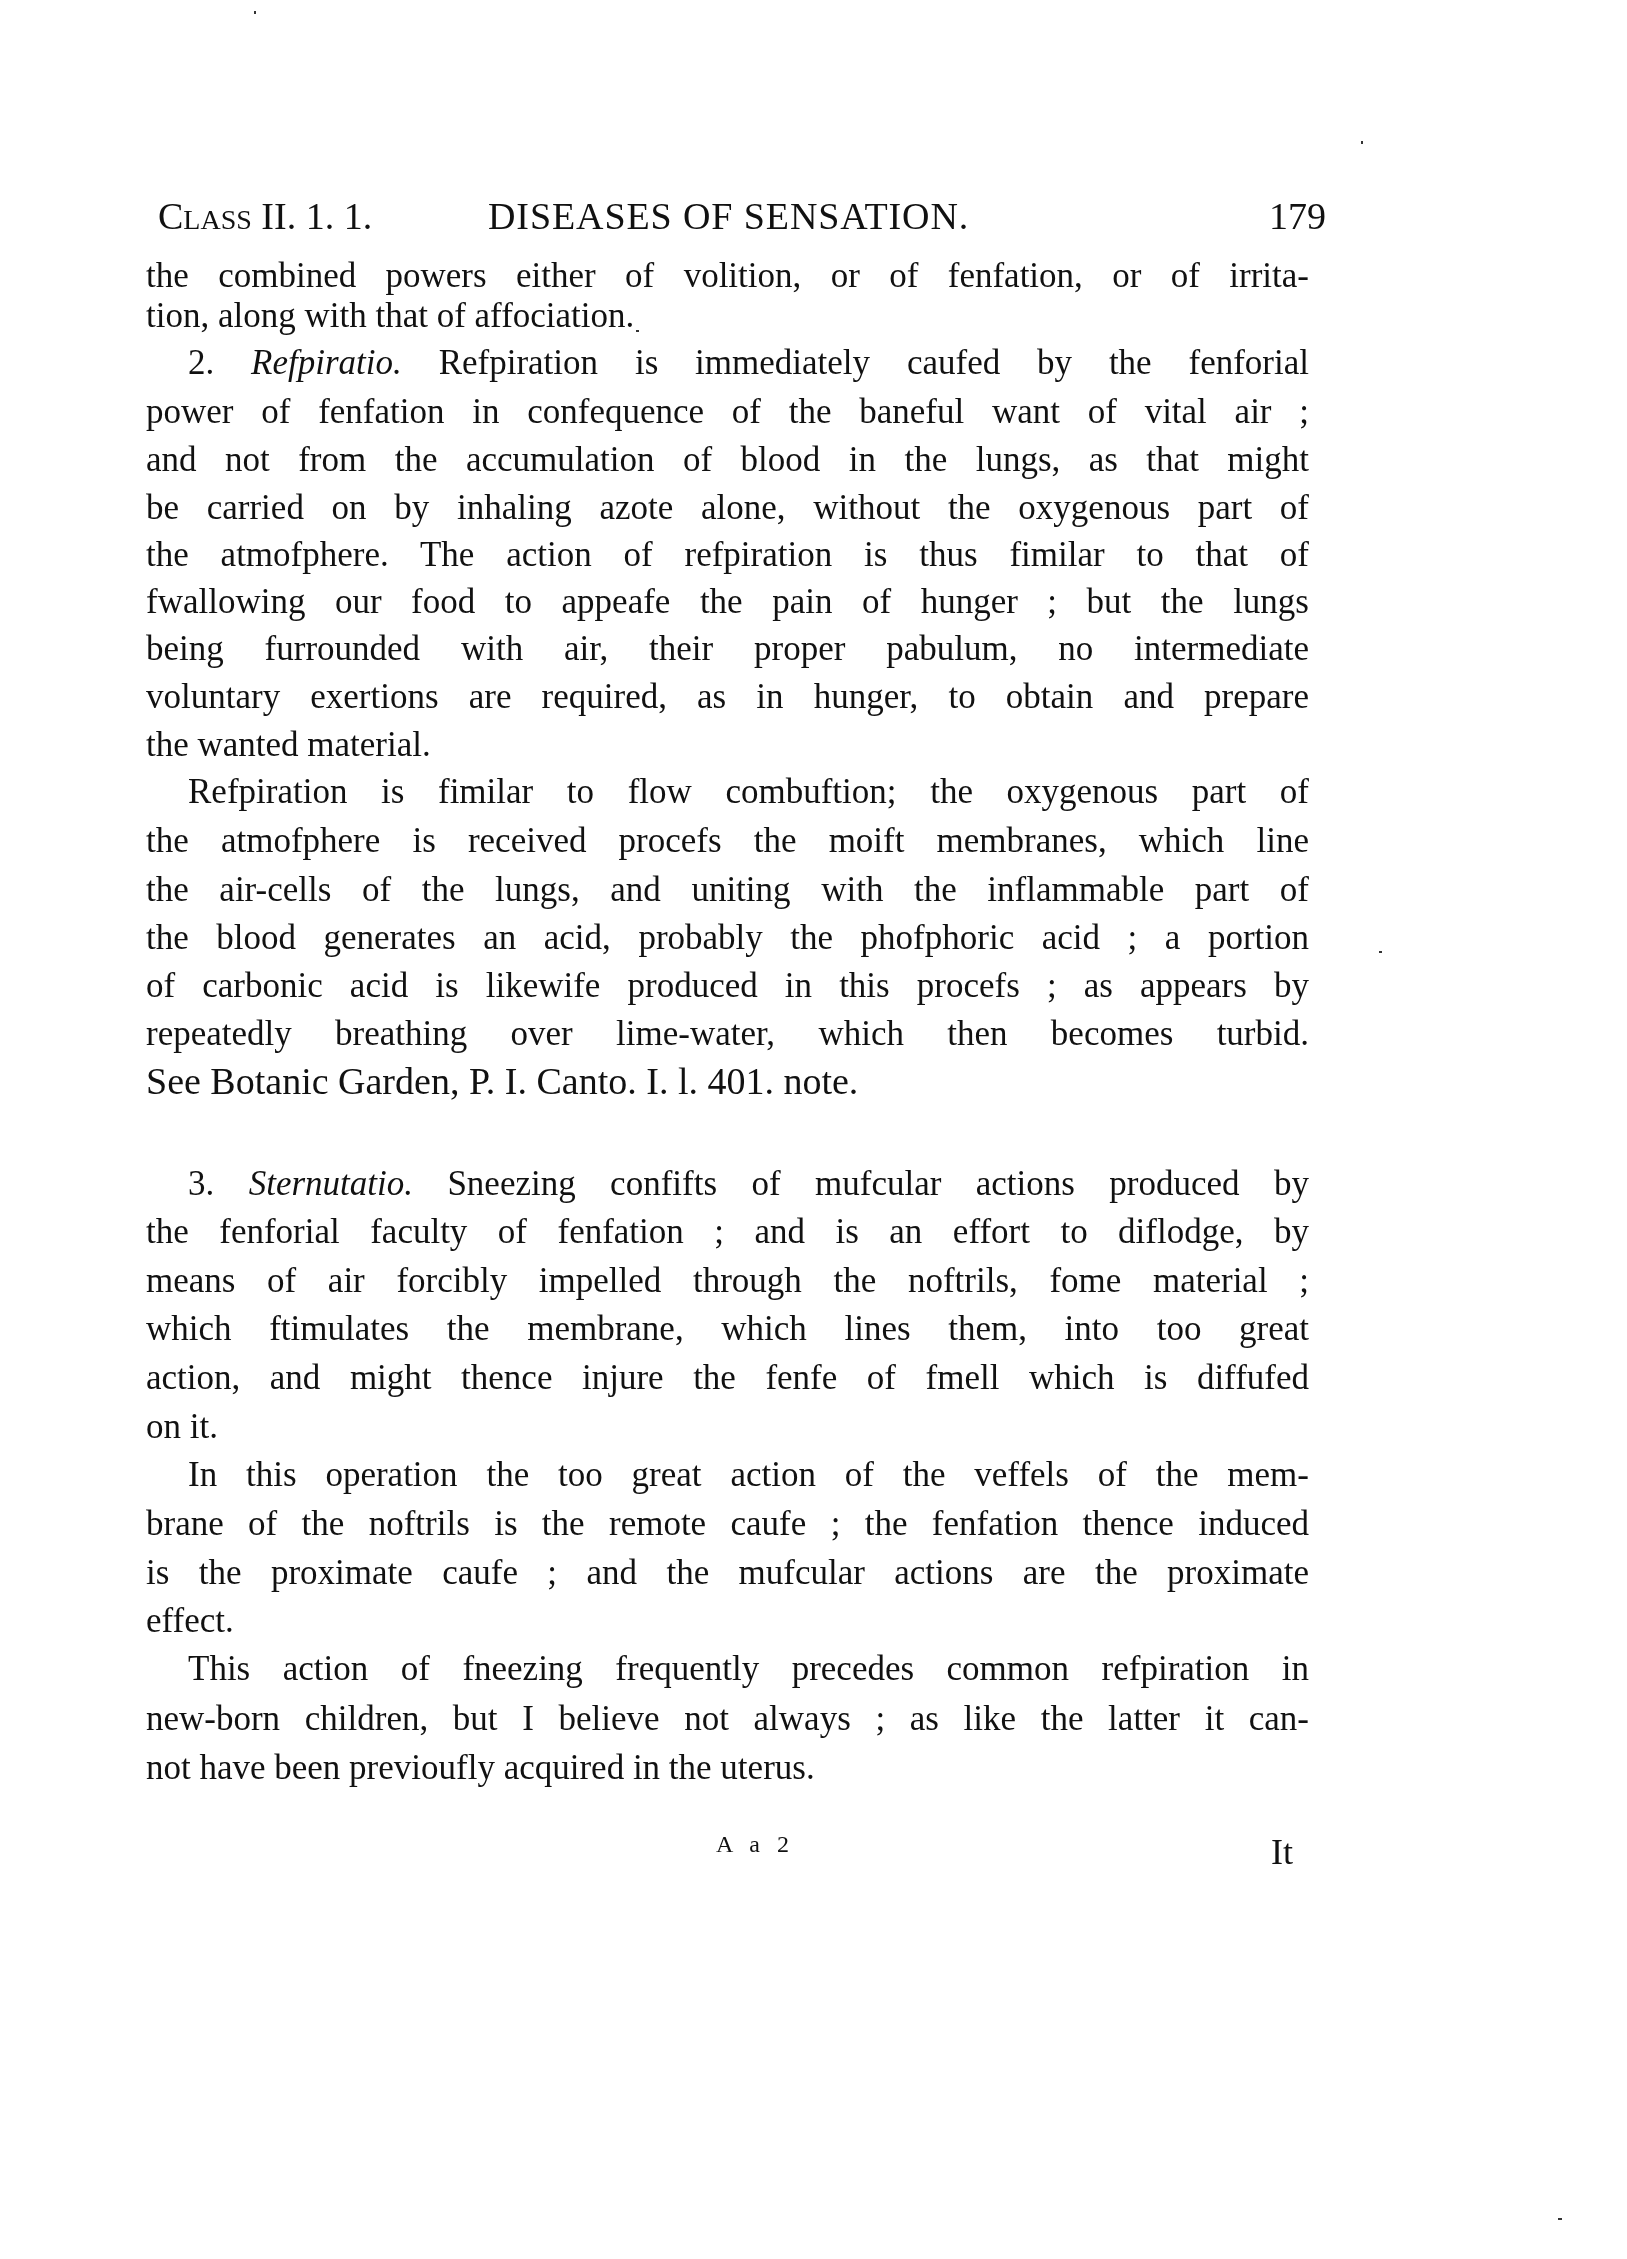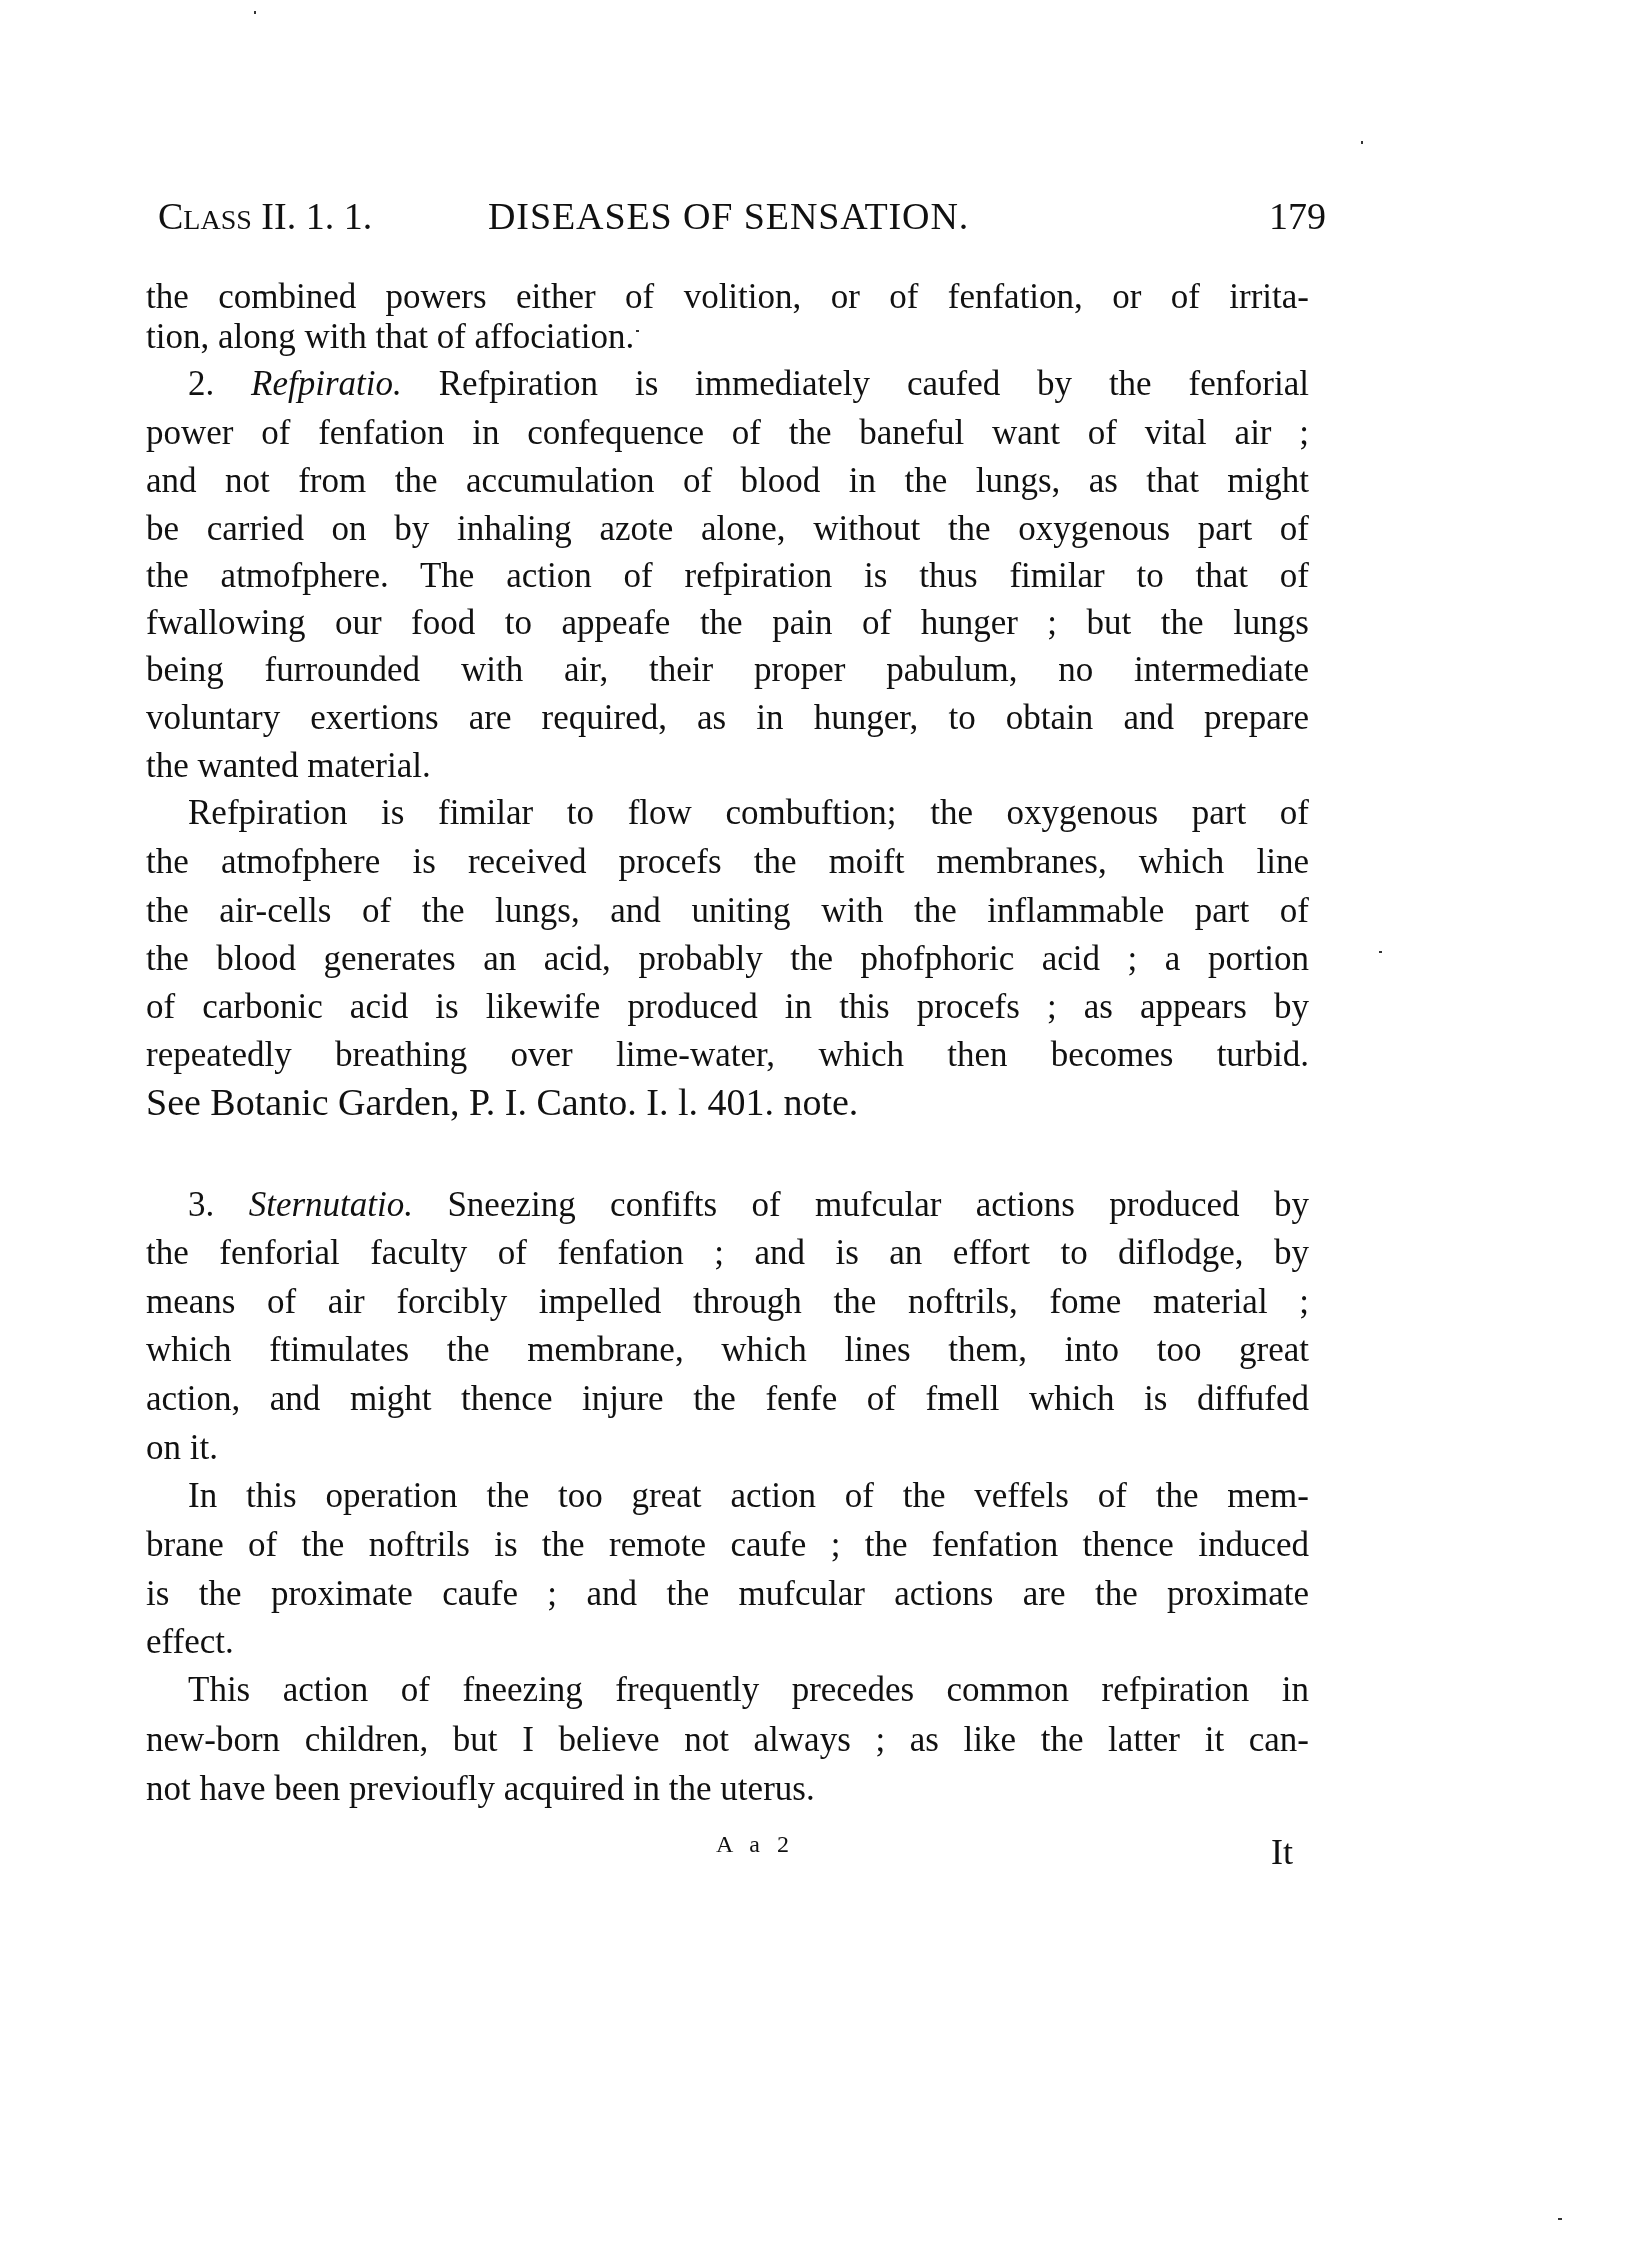--- a/index.html
+++ b/index.html
@@ -7,21 +7,21 @@
          font-family: "Liberation Serif", "DejaVu Serif", serif; color: #111111; }
   .page { position: absolute; left: 0; top: 0; width: 1627px; height: 2260px; }
   .header { position: absolute; top: 160px; left: 158px; width: 1168px; height: 47px;
             font-size: 38px; margin-top: 34px; }
   .hdr-class { position: absolute; left: 0; top: 0; }
   .hdr-class .sc { font-size: 28px; }
   .hdr-title { position: absolute; left: 330px; top: 0; letter-spacing: 0.9px; }
   .hdr-page { position: absolute; right: 0; top: 0; }
   .line { position: absolute; left: 146px; width: 1163px; font-size: 35px;
           line-height: 47px; white-space: nowrap; text-align: justify;
-          text-align-last: justify; margin-top: 21px; }
+          text-align-last: justify; }
   .line.last { text-align-last: left; }
   .line.indent { left: 188px; width: 1121px; }
   .line.big { font-size: 38px; }
   .it { font-style: italic; }
   .footer-sig { position: absolute; top: 1831px; left: 716px; font-size: 24px; letter-spacing: 5.6px; }
   .footer-catch { position: absolute; top: 1831px; left: 1271px; font-size: 36px; }
   .speck { position: absolute; background: #333; }
 </style>
 </head>
 <body>

